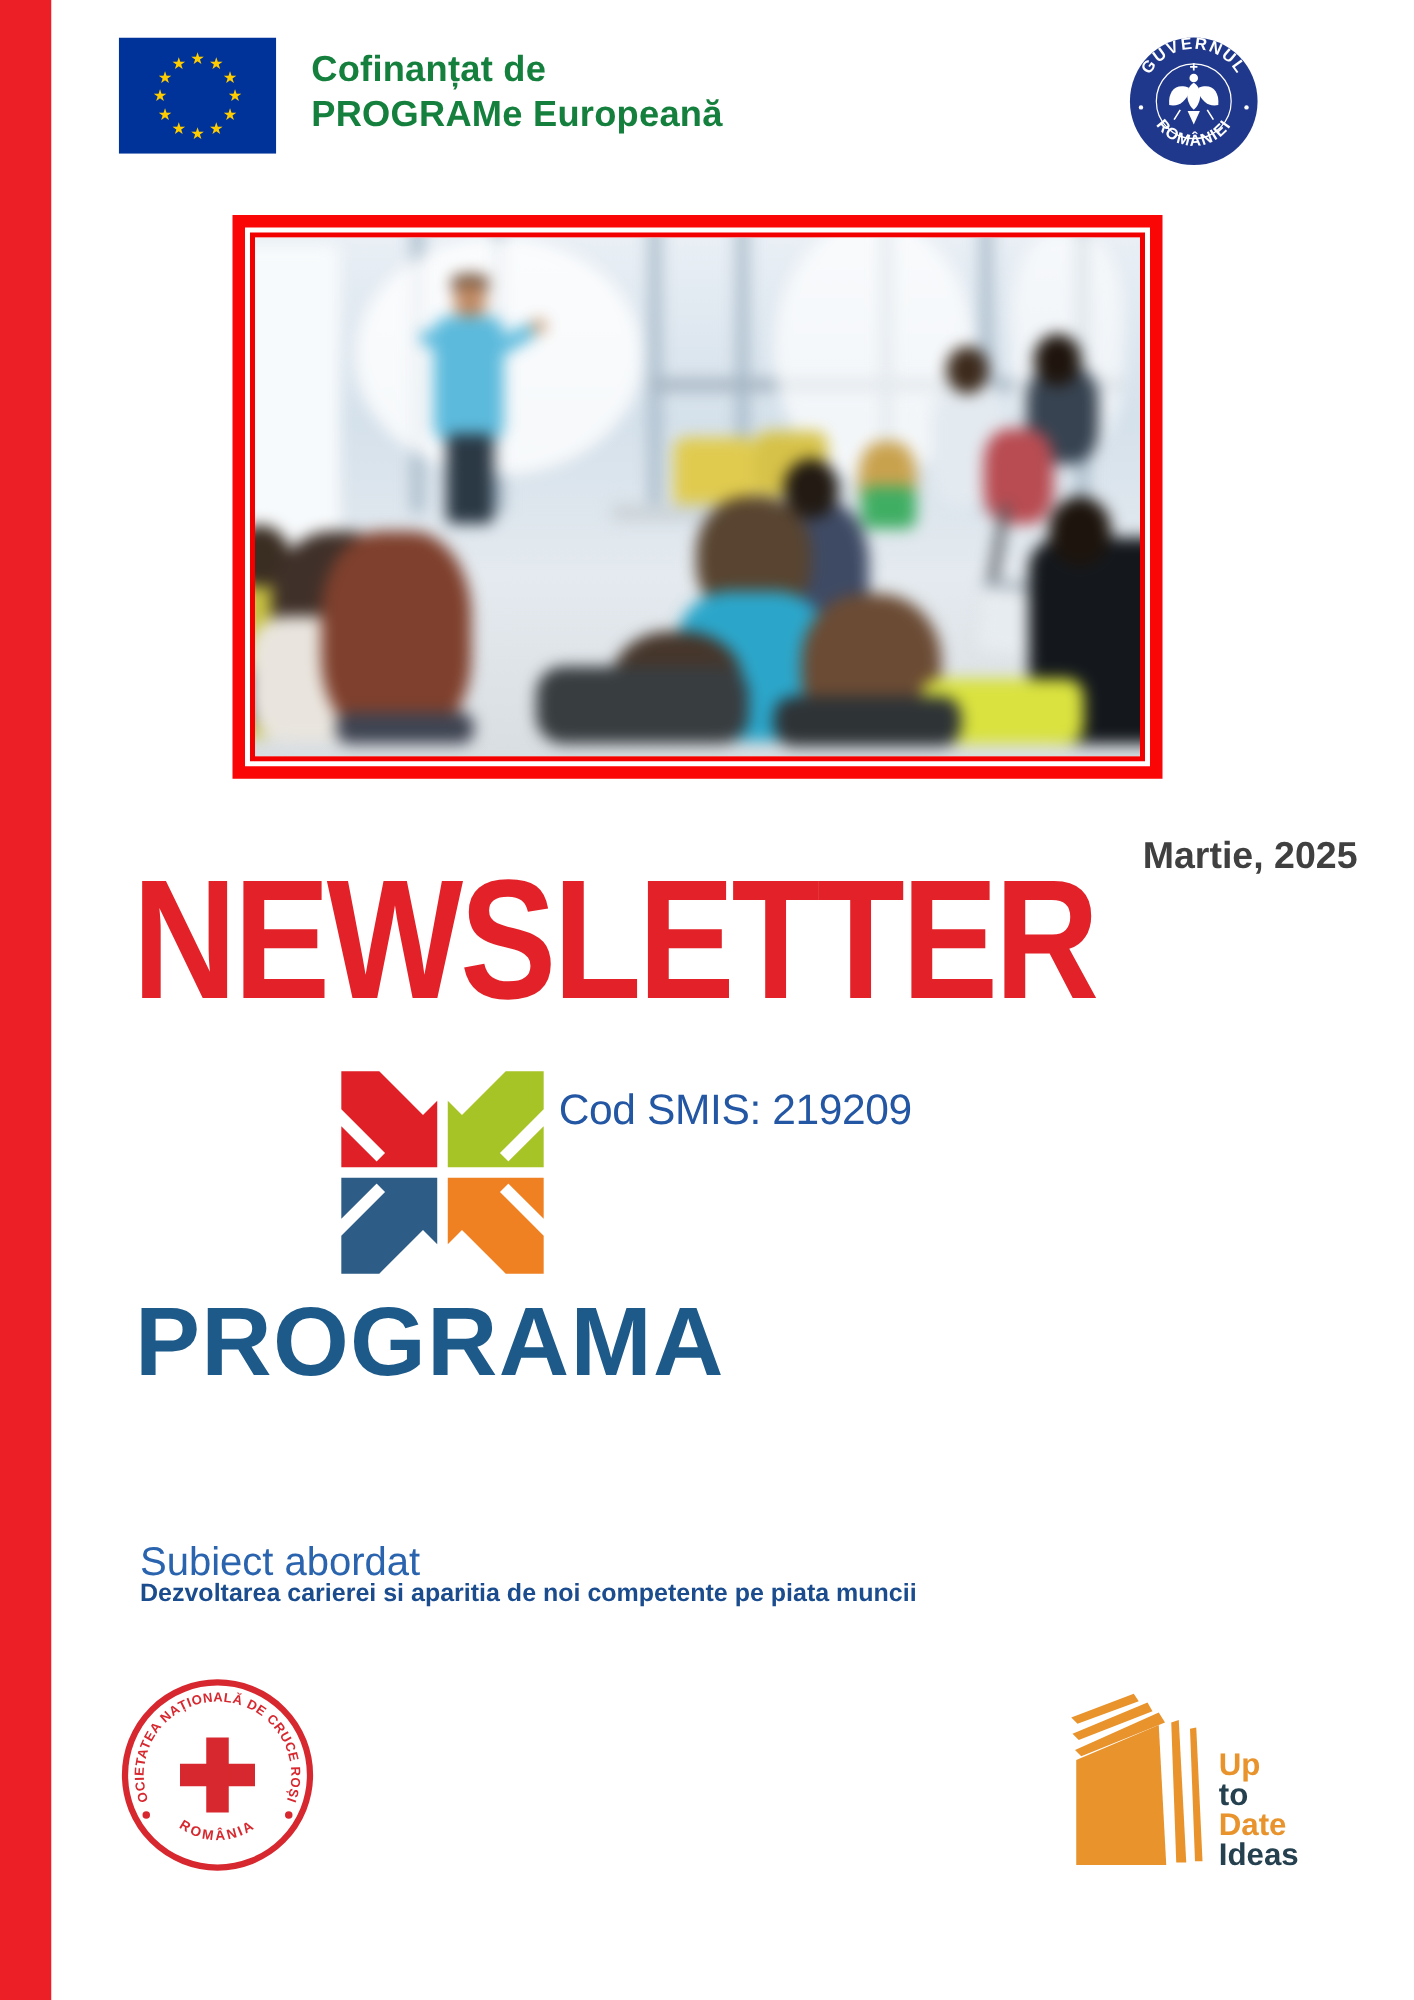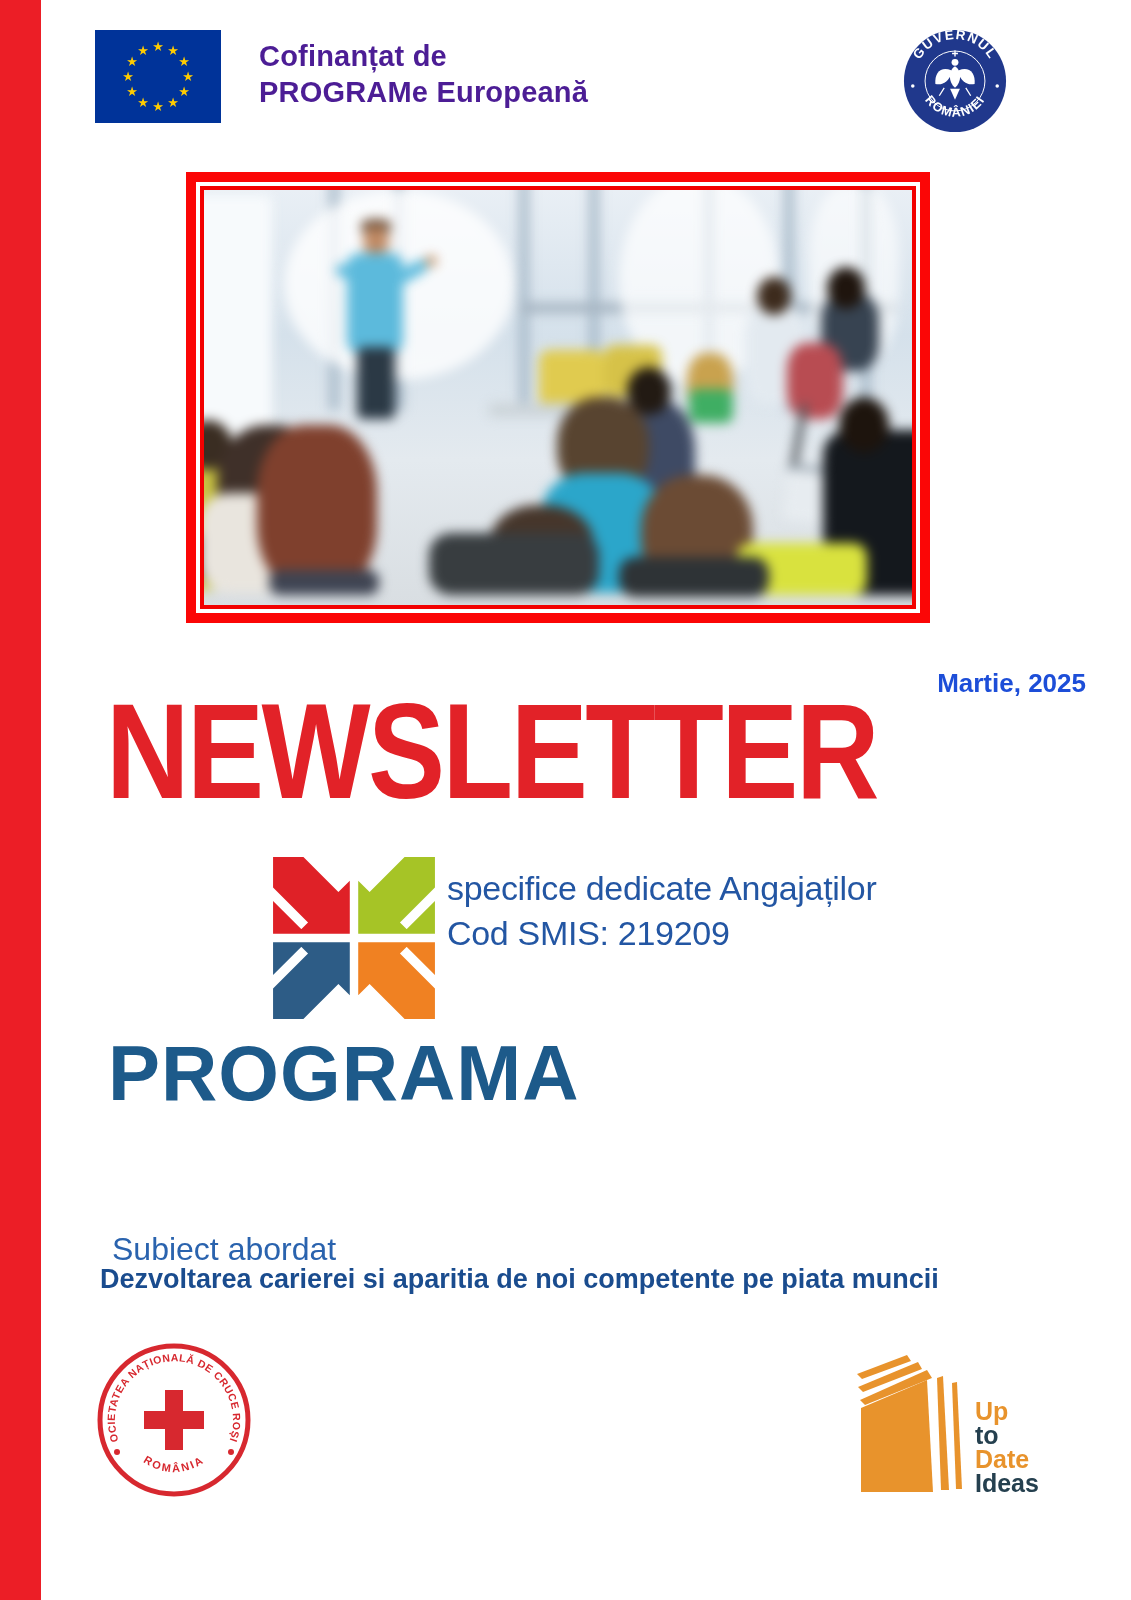--- a/index.html
+++ b/index.html
@@ -2,51 +2,51 @@
 <html><head>
 <meta charset="utf-8">
 <style>
   html,body{margin:0;padding:0;background:#ffffff;}
   .page{position:relative;width:1131px;height:1600px;background:#ffffff;overflow:hidden;
         font-family:"Liberation Sans",sans-serif;}
   .red-bar{position:absolute;left:0;top:0;width:41px;height:1600px;background:#EC1E26;}
 
   
   .eu-flag{position:absolute;left:95px;top:30px;}
-  .eu-text{position:absolute;left:259px;top:38px;font-size:29px;font-weight:bold;
-           color:#4c1d95;line-height:36px;letter-spacing:0.2px;}
+  .eu-text{position:absolute;left:249px;top:38px;font-size:29px;font-weight:bold;
+           color:#15803d;line-height:36px;letter-spacing:0.2px;}
 
   
   .gov-seal{position:absolute;left:901px;top:27px;}
 
   
   .photo-frame{position:absolute;left:186px;top:172px;width:744px;height:451px;
                box-sizing:border-box;border:10px solid #FB0606;background:#fff;padding:4px;}
   .photo-inner-border{width:100%;height:100%;box-sizing:border-box;border:4px solid #F20000;overflow:hidden;}
   .photo{position:relative;width:708px;height:415px;overflow:hidden;
          background:linear-gradient(180deg,#e9eff5 0%,#d5e1eb 35%,#e4eaef 65%,#d9dee2 100%);}
   .scene{position:absolute;left:-15px;top:-15px;right:-15px;bottom:-15px;filter:blur(6px);}
   .b{position:absolute;}
 
   
-  .issue-date{position:absolute;right:45px;top:668px;font-size:26px;font-weight:bold;color:#1d4ed8;}
+  .issue-date{position:absolute;right:45px;top:668px;font-size:30px;font-weight:bold;color:#404040;}
   .newsletter-title{position:absolute;left:106px;top:683px;font-size:136px;line-height:1;
                     font-weight:bold;color:#E22228;letter-spacing:-3px;
                     transform:scaleX(0.85);transform-origin:0 0;white-space:nowrap;}
 
   
   .arrows-logo{position:absolute;left:268px;top:852px;}
   .program-text{position:absolute;left:447px;top:866px;font-size:34px;line-height:45px;
                 color:#2356A3;letter-spacing:-0.3px;white-space:nowrap;}
   .program-wordmark{position:absolute;left:108px;top:1028px;font-size:78px;font-weight:bold;
                     color:#1D5A8A;letter-spacing:1px;white-space:nowrap;}
 
   
   .subject-label{position:absolute;left:112px;top:1231px;font-size:32px;color:#2A63AE;}
-  .subject-title{position:absolute;left:100px;top:1264px;font-size:27px;font-weight:bold;
+  .subject-title{position:absolute;left:112px;top:1264px;font-size:20px;font-weight:bold;
                  color:#1A4C8E;white-space:nowrap;}
 
   
   .redcross-logo{position:absolute;left:94px;top:1340px;}
   .uptodate-logo{position:absolute;left:855px;top:1350px;}
 </style>
 </head>
 <body>
 
 <div class="page">
@@ -175,21 +175,20 @@
     <defs>
       <path id="quad" d="M6,6 L42,6 L83.5,47.5 L97,34 L97,97 L34,97 L47.5,83.5 L6,42 Z M6,58 L45,97 L6,97 Z"></path>
     </defs>
     <use href="#quad" fill="#DF2127"></use>
     <use href="#quad" fill="#A6C426" transform="translate(204,0) scale(-1,1)"></use>
     <use href="#quad" fill="#2D5C86" transform="translate(0,204) scale(1,-1)"></use>
     <use href="#quad" fill="#F08122" transform="translate(204,204) scale(-1,-1)"></use>
   </svg>
 
   <div class="program-text">
-    <div>specifice dedicate Angajaților</div>
     <div>Cod SMIS: 219209</div>
   </div>
   <div class="program-wordmark">PROGRAMA</div>
 
   <div class="subject-label">Subiect abordat</div>
   <div class="subject-title">Dezvoltarea carierei si aparitia de noi competente pe piata muncii</div>
 
   <svg class="redcross-logo" width="160" height="160" viewBox="0 0 160 160">
     <defs>
       <path id="rcArcTop" d="M 26,104 A 59,59 0 1 1 134,104" fill="none"></path>

